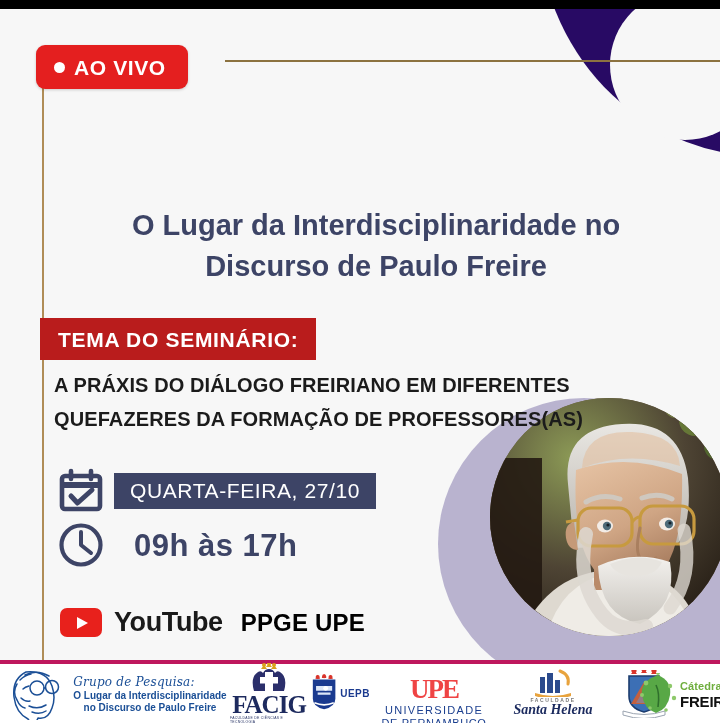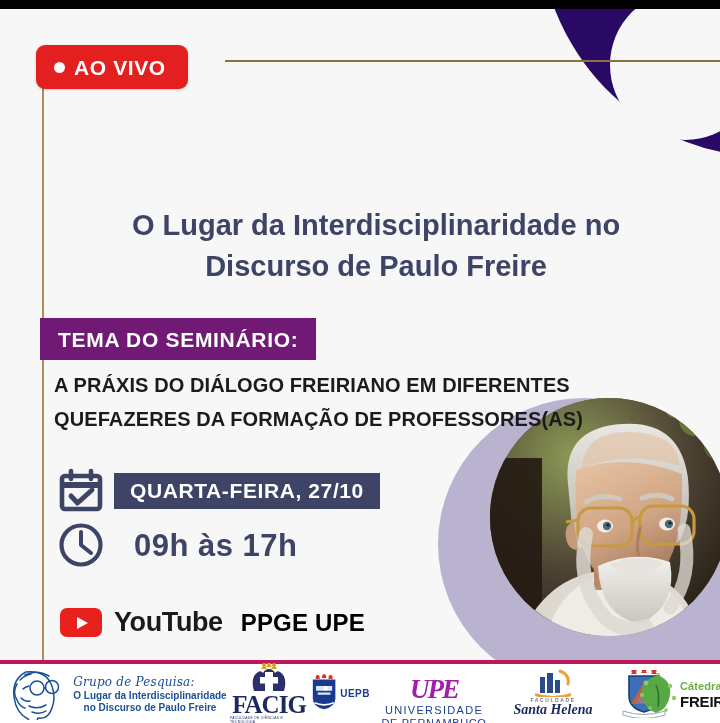--- a/index.html
+++ b/index.html
@@ -133,21 +133,21 @@
     text-align:center;
     z-index:15;
   }
 
   
   .tema-badge {
     position:absolute;
     left:40px; top:318px;
     height:42px;
     padding:0 18px;
-    background:#701a75;
+    background:#b91c1c;
     display:flex; align-items:center;
     z-index:15;
   }
   .tema-badge span {
     color:#fff; font-weight:bold; font-size:21px; letter-spacing:.7px; line-height:1;
   }
 
   
   .theme-text {
     position:absolute;
@@ -169,21 +169,21 @@
 
   .icon-box { width:56px; flex:none; display:flex; align-items:center; justify-content:flex-start; }
   .icon-box svg { display:block; }
 
   .date-pill {
     background:#3d4466;
     padding:7px 16px 8px 16px;
     display:inline-flex; align-items:center;
   }
   .date-pill span {
-    color:#fff; font-weight:bold; font-size:21px; letter-spacing:.6px; line-height:1;
+    color:#fff; font-weight:normal; font-size:21px; letter-spacing:.6px; line-height:1;
   }
   .time-text {
     color:#3d4466; font-weight:bold; font-size:31px; letter-spacing:.5px;
     padding-left:20px; line-height:1;
   }
 
   
   .yt-row {
     position:absolute; left:60px; top:608px;
     display:flex; align-items:center; gap:12px;
@@ -229,21 +229,21 @@
   .facig { width:78px; flex-direction:column; }
   .facig .word { font-family:"Liberation Serif", serif; font-weight:bold; color:#1d2a5e; font-size:25px; letter-spacing:-1px; line-height:.95; }
   .facig .tiny { font-size:3.4px; color:#1d2a5e; letter-spacing:.3px; }
 
   
   .uepb { width:62px; flex-direction:row; }
   .uepb .word { color:#1a3a8f; font-weight:bold; font-size:10px; letter-spacing:.5px; line-height:1; }
 
   
   .upe { width:128px; flex-direction:column; gap:1px; }
-  .upe .mark { font-family:"Liberation Serif", serif; font-style:italic; font-weight:bold; font-size:27px; color:#a21caf; line-height:.9; letter-spacing:-2px;margin-top:19px; }
+  .upe .mark { font-family:"Liberation Serif", serif; font-weight:bold; font-size:27px; color:#ef4444; line-height:.9; letter-spacing:-2px;margin-top:19px; }
   .upe .l1 { color:#1b3f8f; font-size:11px; letter-spacing:1.3px; line-height:1.1; }
   .upe .l2 { color:#1b3f8f; font-size:11px; letter-spacing:.6px; line-height:1.1; }
   .upe .rule { width:96px; height:1.5px; background:#d4232a; }
 
   
   .santa { width:110px; flex-direction:column; gap:0px; }
   .santa .fac { font-size:5px; color:#7a7a7a; letter-spacing:1.6px; font-weight:bold; }
   .santa .nm { font-family:"Liberation Serif", serif; font-style:italic; font-weight:bold; font-size:14px; color:#1b2a5e; line-height:1.05; }
 
   

